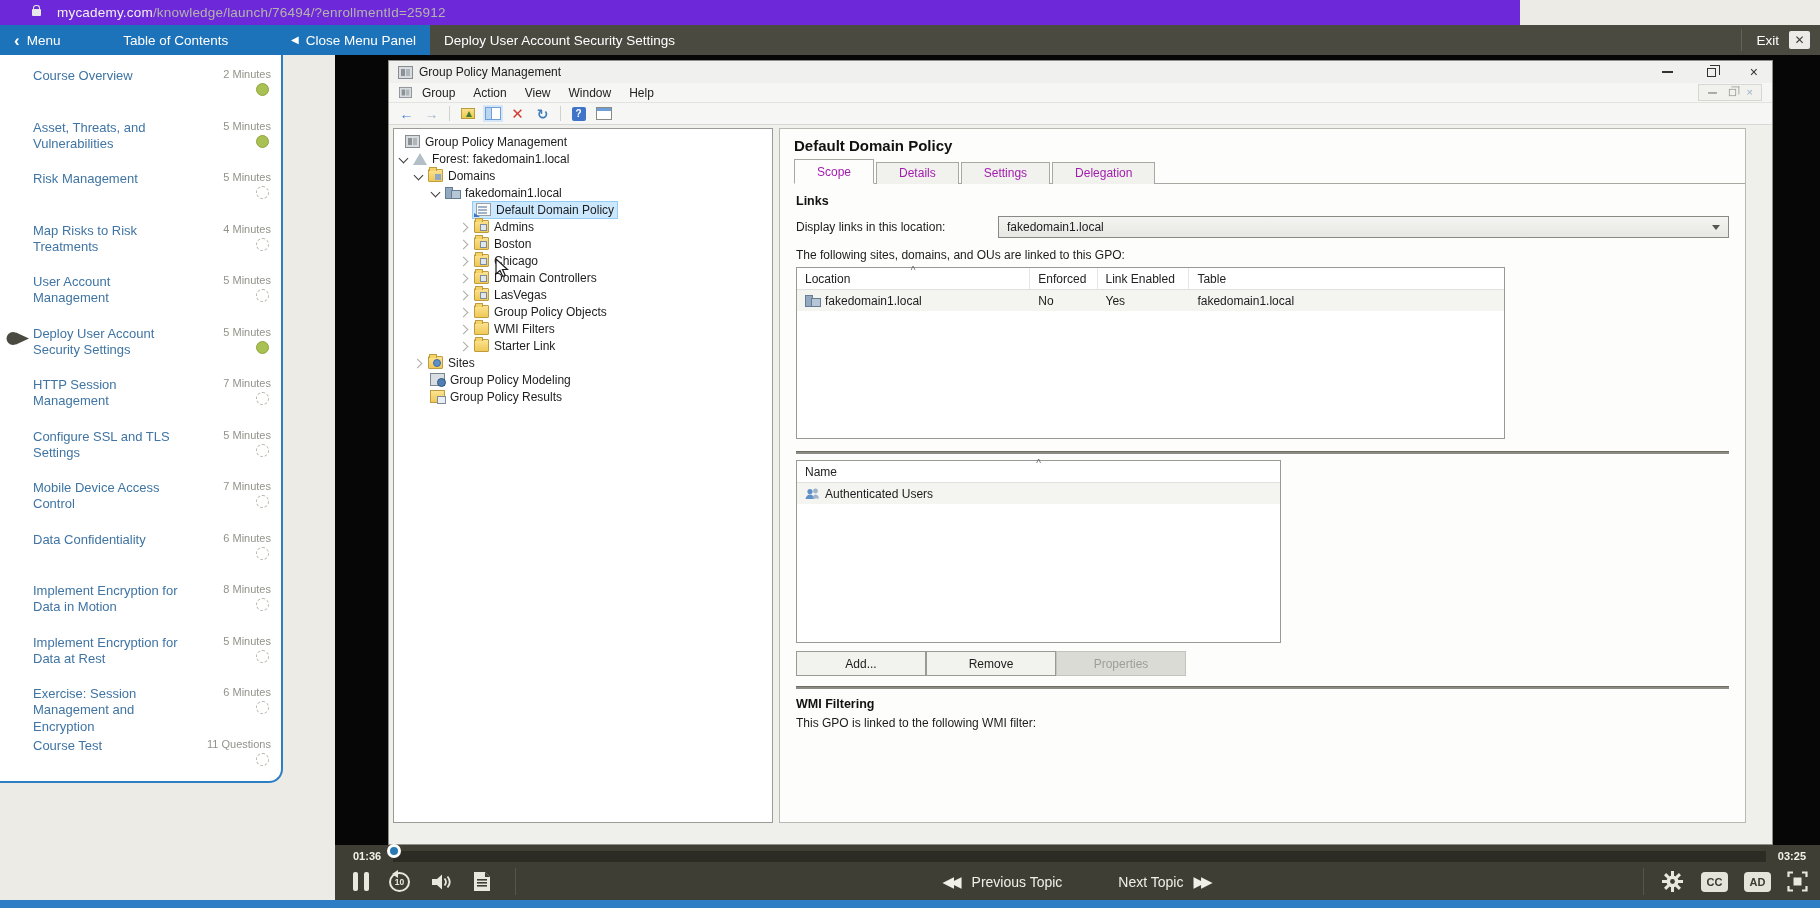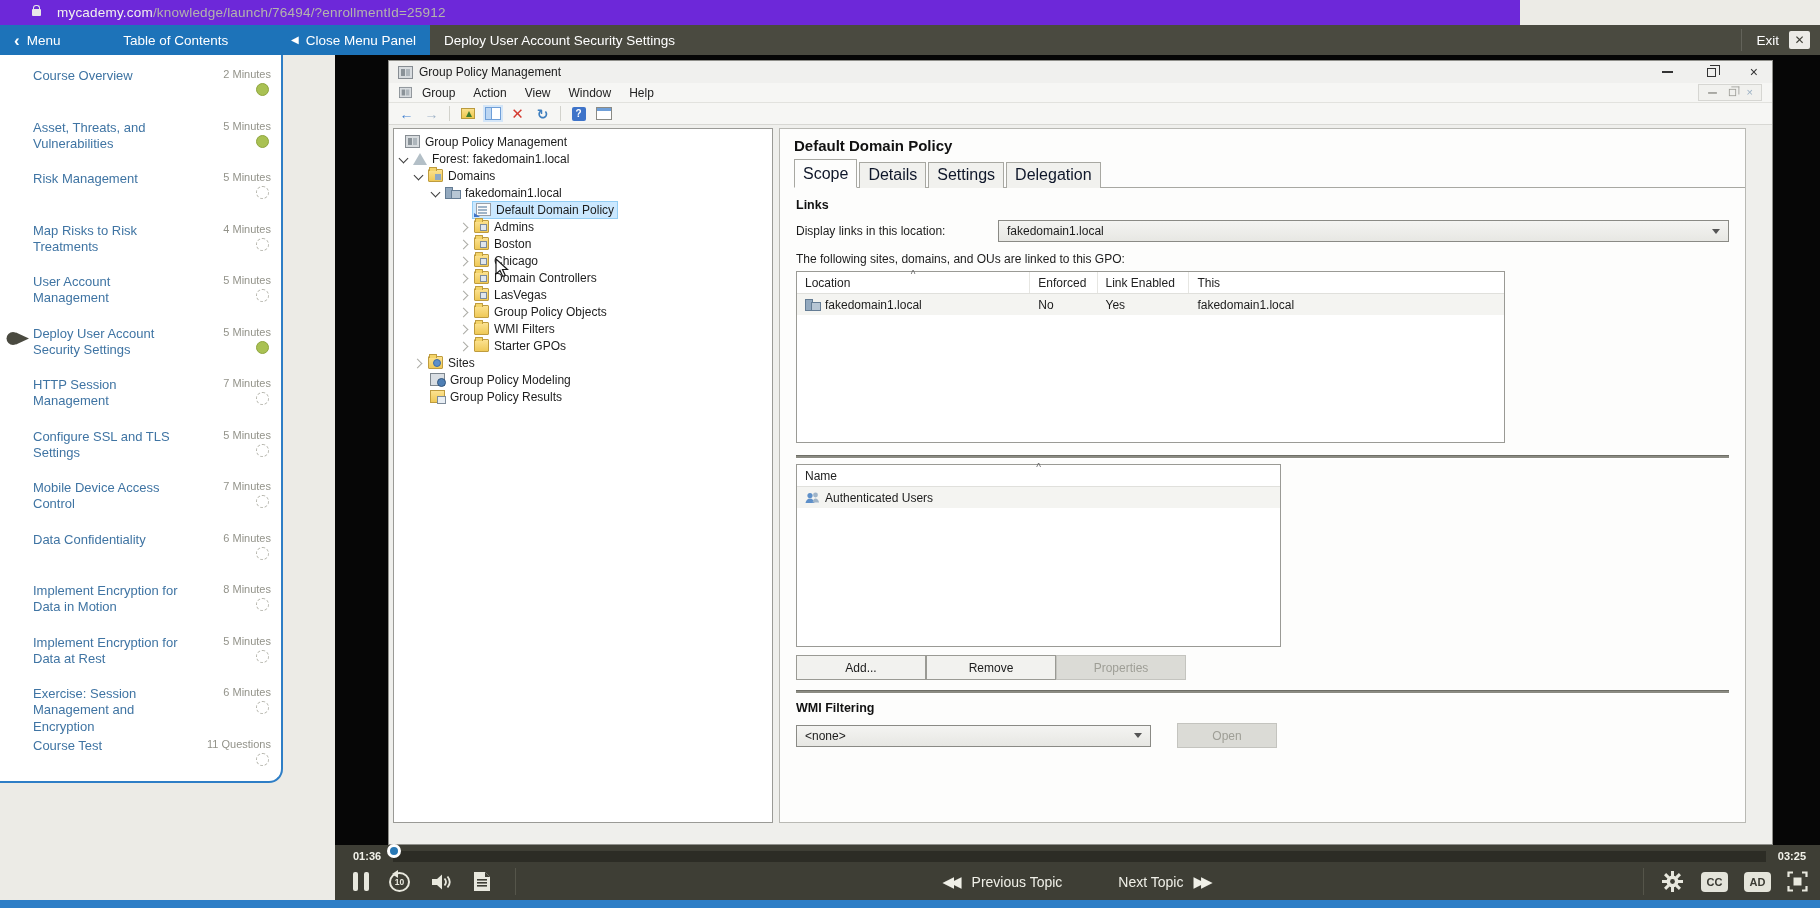--- a/index.html
+++ b/index.html
@@ -99,21 +99,21 @@
   .i-gpo::after{content:"";position:absolute;left:-3px;bottom:-2px;border-top:4px solid transparent;border-left:6px solid #3f74c9}
   .i-model{background:#d9dee3;border:1px solid #7d868e}
   .i-model::after{content:"";position:absolute;right:-2px;bottom:-2px;width:7px;height:7px;border-radius:50%;background:#4f7fb5;border:1px solid #33567e}
   .i-result{background:linear-gradient(#fce290,#efc957);border:1px solid #bf9c3e}
   .i-result::after{content:"";position:absolute;right:-2px;bottom:-2px;width:7px;height:6px;background:#e8eef4;border:1px solid #7d8b9a}
   .cursor{position:absolute;z-index:5}
 
   
   .rp-title{font-size:15px;font-weight:bold;color:#111;margin:8px 0 4px 14px}
   .tabs{display:flex;align-items:flex-end;margin:2px 0 0 14px;border-bottom:1px solid #a8a8a2;padding-right:14px}
-  .tab{font-size:16px;color:#0f172a;padding:3px 8px 4px;border:1px solid #a8a8a2;border-bottom:0;background:#f1f1ee;margin-right:2px;position:relative;top:1px;cursor:pointer}
+  .tab{font-size:12px;color:#a21caf;padding:3px 22px 4px;border:1px solid #a8a8a2;border-bottom:0;background:#f1f1ee;margin-right:2px;position:relative;top:1px;cursor:pointer}
   .tab.active{background:#fdfdfc;padding-top:5px;border-bottom:1px solid #fdfdfc}
   .rp-content{padding:0 16px}
   .sec-h{font-size:12.5px;font-weight:bold;color:#111;margin-top:10px}
   .lbl{font-size:12px;color:#1c1c1c}
   .row-flex{display:flex;align-items:center;margin-top:8px}
   .combo{height:22px;background:linear-gradient(#f4f4f2,#e7e7e3);border:1px solid #8a8a85;display:flex;align-items:center;padding:0 8px;font-size:12px;color:#1c1c1c;position:relative;cursor:pointer}
   .combo .caret{margin-left:auto;border-left:4px solid transparent;border-right:4px solid transparent;border-top:5px solid #555}
   .links-combo{flex:1;margin-left:6px}
   .gridbox{border:1px solid #9a9a95;background:#fff;margin-top:5px;position:relative}
   .gb-head{display:grid;height:22px;border-bottom:1px solid #e0e0dc;align-items:center}
@@ -416,21 +416,21 @@
             <span class="chev" data-chev="collapsed"></span>
             <span class="inner">
               <span class="tico i-folder"></span>
               <span>WMI Filters</span>
             </span>
           </div>
         <div class="ti pl4">
             <span class="chev" data-chev="collapsed"></span>
             <span class="inner">
               <span class="tico i-folder"></span>
-              <span>Starter GPOs</span>
+              <span>Starter Link</span>
             </span>
           </div>
         <div class="ti pl2">
             <span class="chev" data-chev="collapsed"></span>
             <span class="inner">
               <span class="tico i-sites"></span>
               <span>Sites</span>
             </span>
           </div>
         <div class="ti pl2n">
@@ -471,21 +471,21 @@
                   <span>Location</span>
                   <span class="sortcaret">^</span>
                 </span>
               <span class="hc">
                   <span>Enforced</span>
                 </span>
               <span class="hc">
                   <span>Link Enabled</span>
                 </span>
               <span class="hc" style="border-right:0">
-                  <span>This</span>
+                  <span>Table</span>
                 </span>
             </div>
             <div class="gb-row cols4">
               <span class="rc">
                   <span class="tico i-domain"></span>
                   <span>fakedomain1.local</span>
                 </span>
               <span class="rc">No</span>
               <span class="rc">Yes</span>
               <span class="rc">fakedomain1.local</span>
@@ -511,27 +511,21 @@
                 </span>
             </div>
           </div>
           <div class="btnrow">
             <button class="btn">Add...</button>
             <button class="btn">Remove</button>
             <button class="btn disabled">Properties</button>
           </div>
           <div class="groove" style="margin-top:10px"></div>
           <div class="sec-h" style="margin-top:7px">WMI Filtering</div>
-          <div class="wmi-row">
-            <span class="combo wmi-combo">
-                <span>&lt;none&gt;</span>
-                <span class="caret"></span>
-              </span>
-            <button class="btn open disabled">Open</button>
-          </div>
+          <div class="lbl" style="margin-top:5px">This GPO is linked to the following WMI filter:</div>
         </div>
       </div>
     </div>
   </div>
   <svg class="cursor" style="left:160px;top:203px" width="14" height="20">
     <polygon points="1,1 1,16 5,12.5 7.8,18.5 10.2,17.3 7.5,11.5 12.5,11.5" fill="#fff" stroke="#1a1a1a" stroke-width="1.2"></polygon>
   </svg>
 </div>
 
 <div class="playbar">

